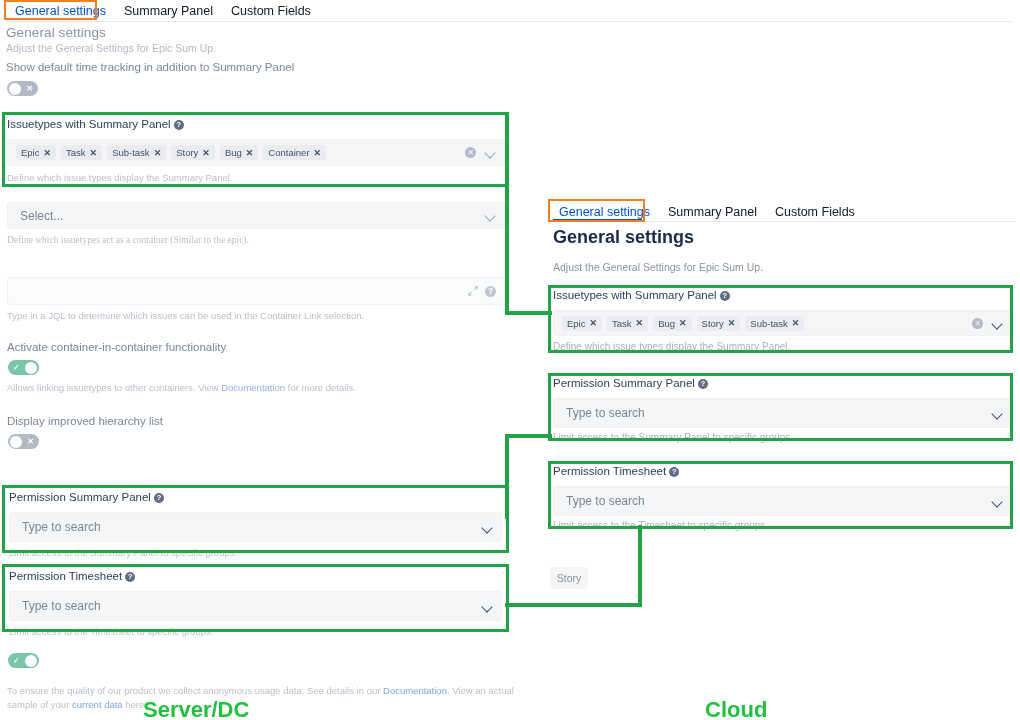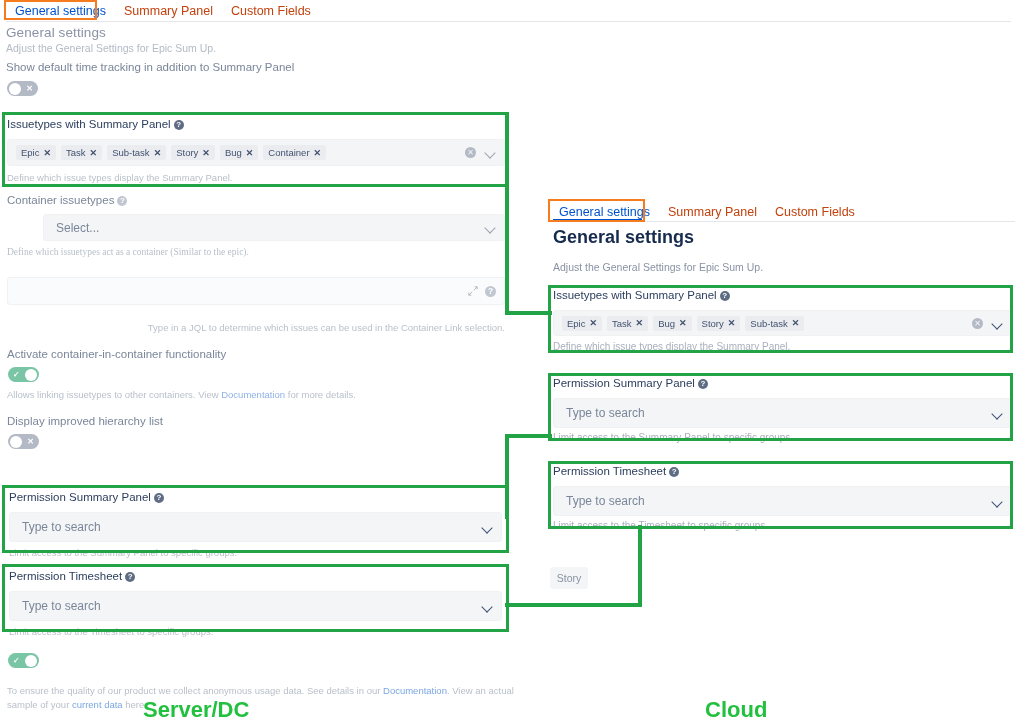--- a/index.html
+++ b/index.html
@@ -12,21 +12,21 @@
     overflow:hidden;
     -webkit-font-smoothing:antialiased;
   }
   .panel { position:absolute; top:0; }
   #server-panel { left:0; width:520px; height:720px; }
   #cloud-panel  { left:520px; width:500px; height:720px; }
 
   
   .tabbar { position:relative; display:flex; align-items:flex-end; gap:0; }
   .tab {
-    font-size:12.5px; color:#c2410c; padding:3px 9px 5px 9px;
+    font-size:12.5px; color:#0f172a; padding:3px 9px 5px 9px;
     white-space:nowrap; cursor:pointer;
   }
   .tab.active { color:#0052cc; font-weight:400; }
   .tab-underline { position:absolute; height:2px; background:#0052cc; }
   .tabrule { height:1px; background:#e4e6ea; }
   .tab-highlight {
     position:absolute; border:2.5px solid #F57C1F; pointer-events:none;
   }
 
   
@@ -168,42 +168,39 @@
             <span class="x">✕</span>
           </span>
       </div>
       <span class="clear-ic">✕</span>
       <span class="chev light"></span>
     </div>
     <div class="hint" style="margin-top:5px;">Define which issue types display the Summary Panel.</div>
   </div>
 
   <div style="position:absolute;left:7px;top:194px;width:498px;">
-    <div class="lbl-srv">
-      <span>Container issuetypes</span><span class="helpic grey">?</span>
-    </div>
-    <div class="field" style="margin-top:8px;margin-left:36px;">
+    <div class="field" style="margin-top:8px;">
       <span class="ph">Select...</span>
       <span class="chev light"></span>
     </div>
     <div class="hint" style="margin-top:5px;font-family:Liberation Serif, serif;">Define which issuetypes act as a container (Similar to the epic).</div>
   </div>
 
   <div style="position:absolute;left:7px;top:269px;width:498px;">
     <div class="field field-white" style="margin-top:8px;height:28px;">
       <span class="ph"></span>
       <svg class="resize-ic" style="margin-left:auto;" viewBox="0 0 12 12">
         <path d="M11 1 L7 5 M11 1 L11 4 M11 1 L8 1 M1 11 L5 7 M1 11 L1 8 M1 11 L4 11" stroke="#b3bac5" stroke-width="1.2" fill="none"></path>
       </svg>
       <span class="helpic grey big" style="margin-left:7px;">?</span>
     </div>
-    <div class="hint" style="margin-top:16px;text-align:right;">Type in a JQL to determine which issues can be used in the Container Link selection.</div>
-  </div>
-
-  <div style="position:absolute;left:7px;top:348px;width:500px;">
+    <div class="hint" style="margin-top:4px;">Type in a JQL to determine which issues can be used in the Container Link selection.</div>
+  </div>
+
+  <div style="position:absolute;left:7px;top:341px;width:500px;">
     <div class="lbl-srv">Activate container-in-container functionality</div>
     <div class="toggle on" style="margin-top:7px;margin-left:1px;">
       <span class="knob"></span>
       <span class="mk">✓</span>
     </div>
     <div class="hint" style="margin-top:6px;">
       <span>Allows linking issuetypes to other containers. View </span><a class="link" href="#">Documentation</a><span> for more details.</span>
     </div>
   </div>
 

